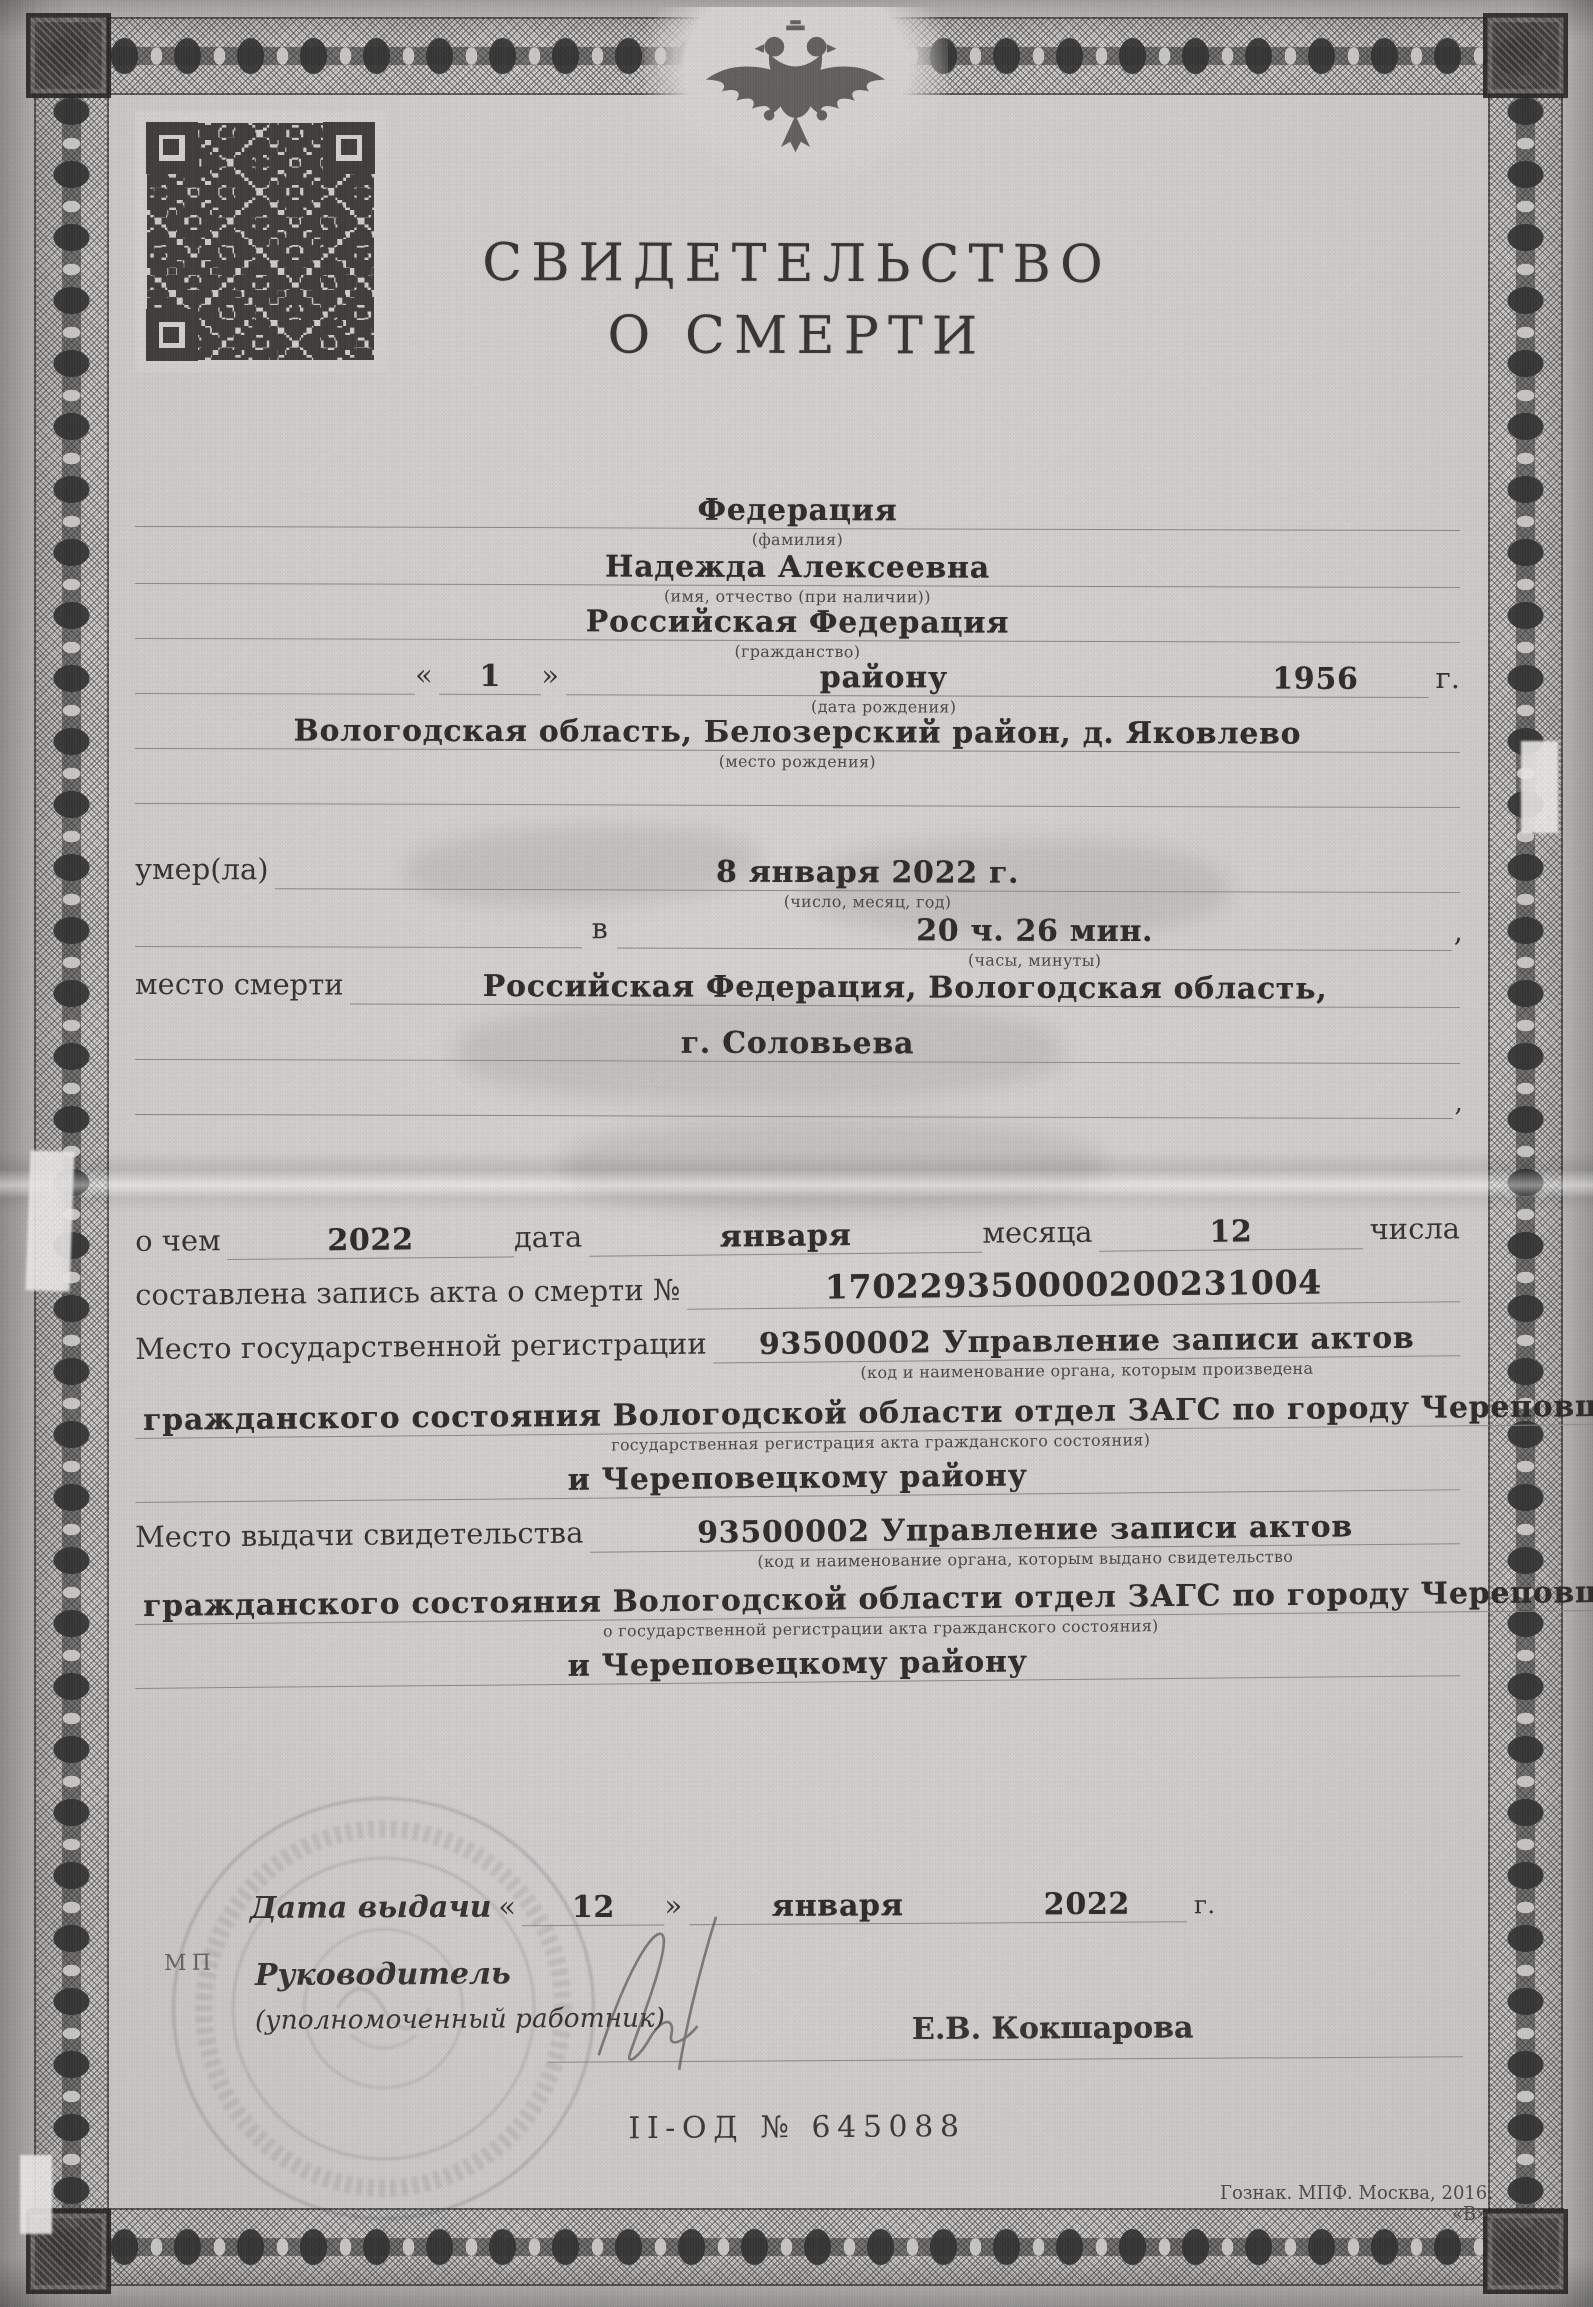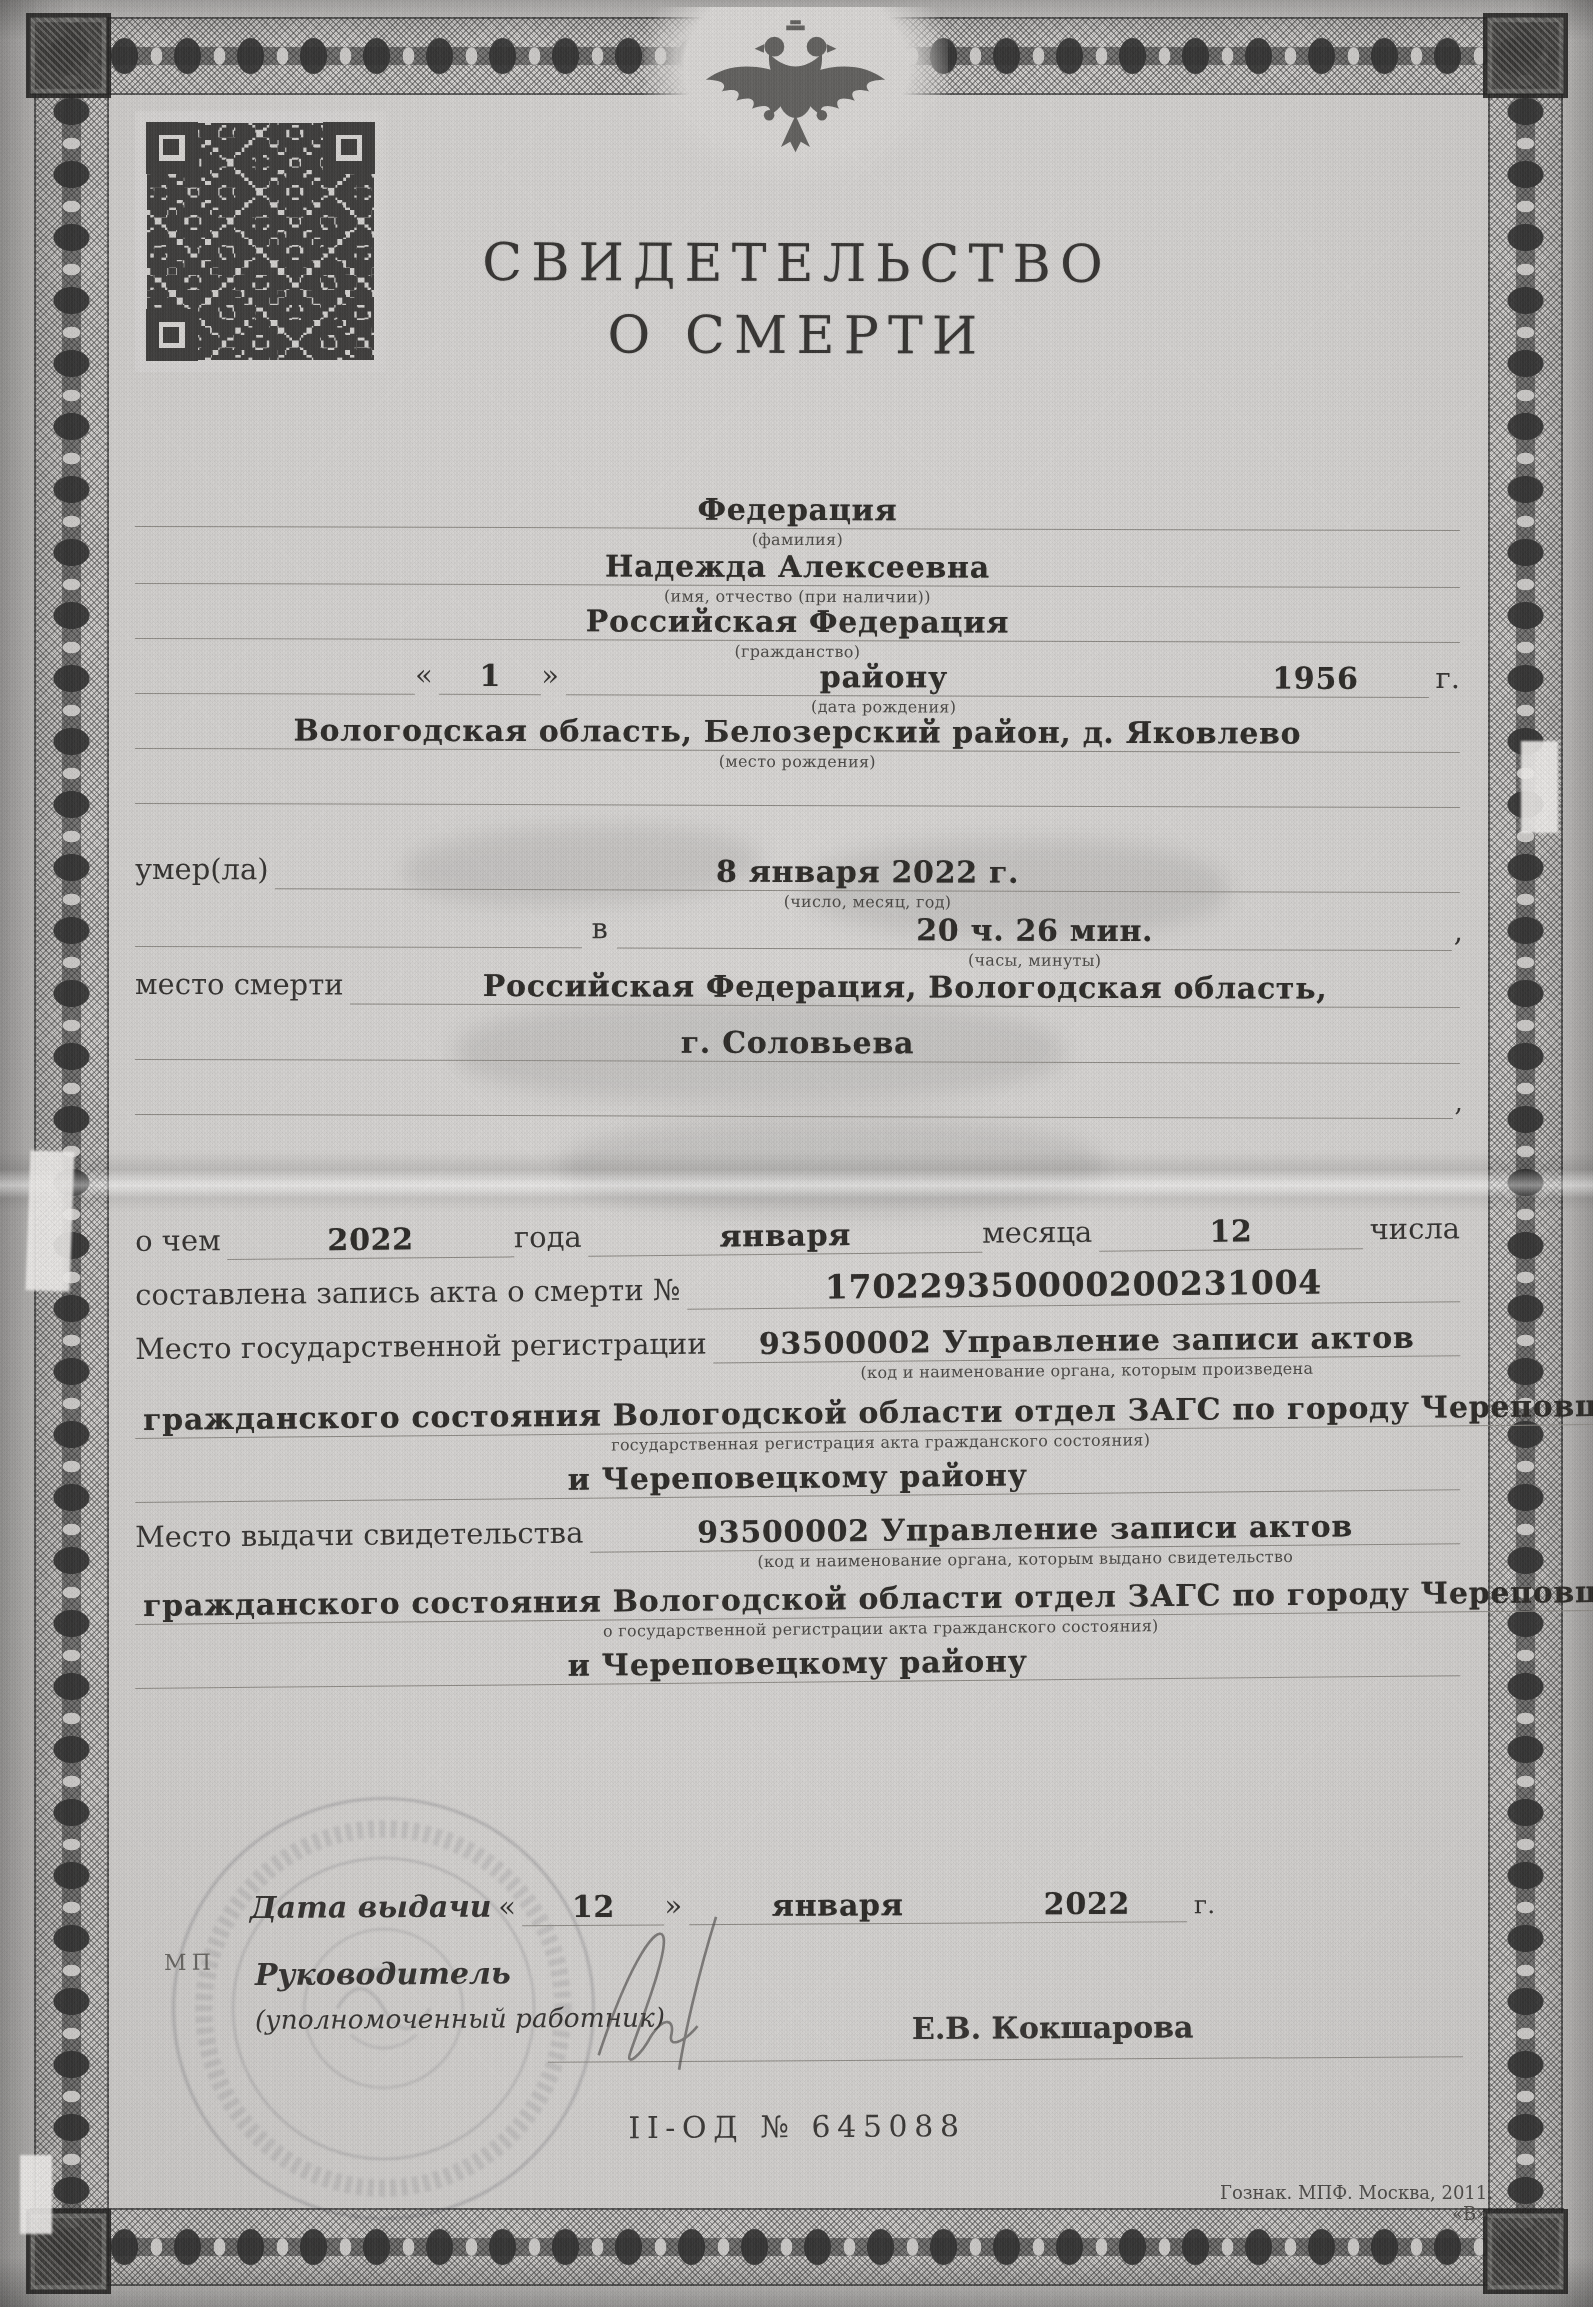--- a/index.html
+++ b/index.html
@@ -179,21 +179,21 @@
     <div class="seg"><span class="val">г. Соловьева</span></div>
   </div>
   <div class="row t1" style="left:135px;width:1328px;top:1091px;height:26.4px;">
     <div class="seg"></div>
     <span class="lbl after" style="padding-left:1.3px;font-size:26.4px;">,</span>
   </div>
 
   <div class="row t2" style="left:135px;width:1325px;top:1204px;height:57px;">
     <span class="lbl">о чем</span>
     <div class="seg" style="flex:0.9 1 auto;"><span class="val">2022</span></div>
-    <span class="lbl">года</span>
+    <span class="lbl">дата</span>
     <div class="seg" style="flex:1.2 1 auto;"><span class="val">января</span></div>
     <span class="lbl">месяца</span>
     <div class="seg"><span class="val">12</span></div>
     <span class="lbl after">числа</span>
   </div>
   <div class="row t2" style="left:135px;width:1325px;top:1258px;height:57px;">
     <span class="lbl">составлена запись акта о смерти №</span>
     <div class="seg"><span class="val" style="font-size:33px;">170229350000200231004</span></div>
   </div>
   <div class="row t2" style="left:135px;width:1325px;top:1312px;height:57px;">
@@ -249,17 +249,17 @@
   <svg class="sig" viewBox="0 0 350 270">
     <g fill="none" stroke="#4e4c4a" stroke-width="4" opacity="0.8">
       <path d="M60 240 C110 90 150 40 158 60 C166 84 120 200 108 236 C100 258 122 244 140 210"></path>
       <path d="M140 210 C160 180 176 186 170 210 C166 228 188 222 210 196"></path>
       <path d="M238 30 C210 120 190 210 182 262"></path>
     </g>
   </svg>
   <div class="free t3" style="left:912px;top:2011px;font-size:30px;font-weight:700;text-shadow:0 0 0.7px rgba(35,33,30,.5);">Е.В. Кокшарова</div>
 
   <div class="serial t3" style="top:2114px;">II-ОД  №  645088</div>
-  <div class="goznak">Гознак. МПФ. Москва, 2011. «В».</div>
+  <div class="goznak">Гознак. МПФ. Москва, 2016. «В».</div>
 
   <div class="noise"></div>
 </div>
 
 
 </body></html>

